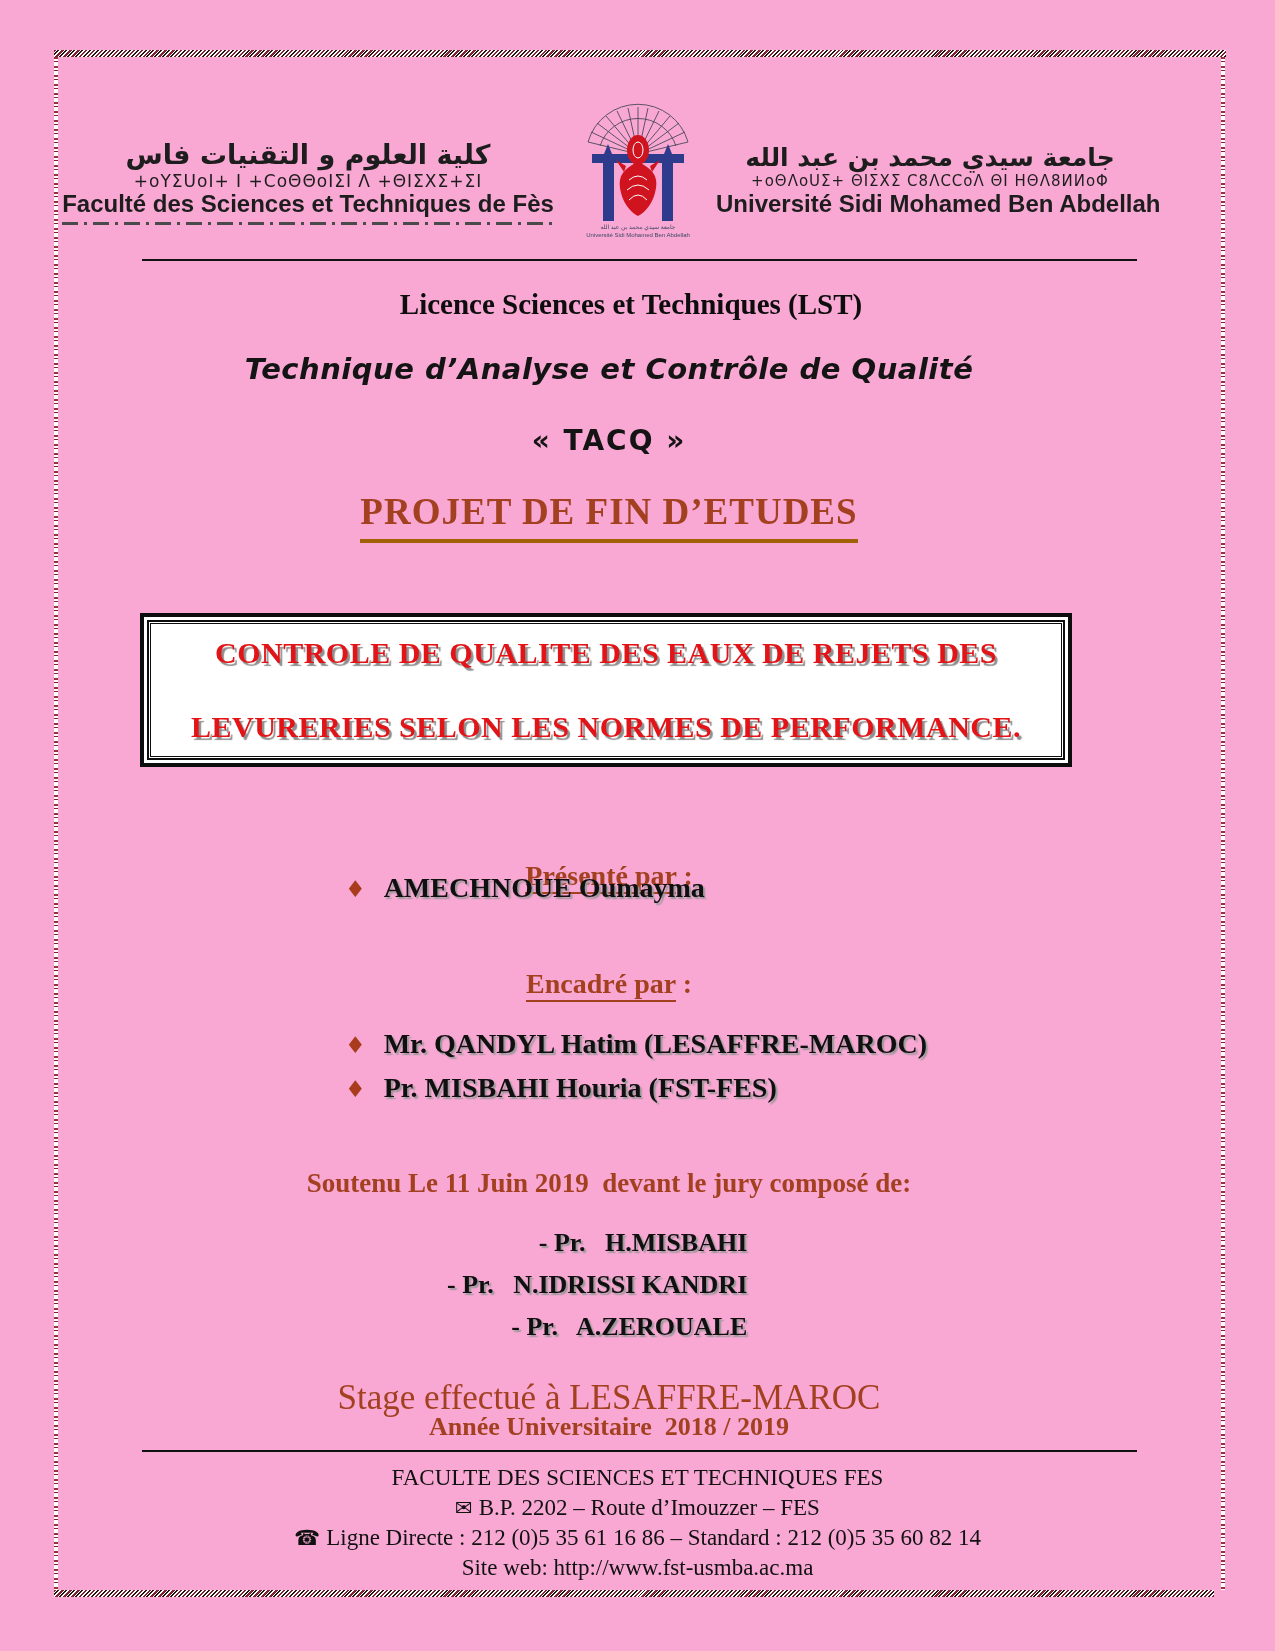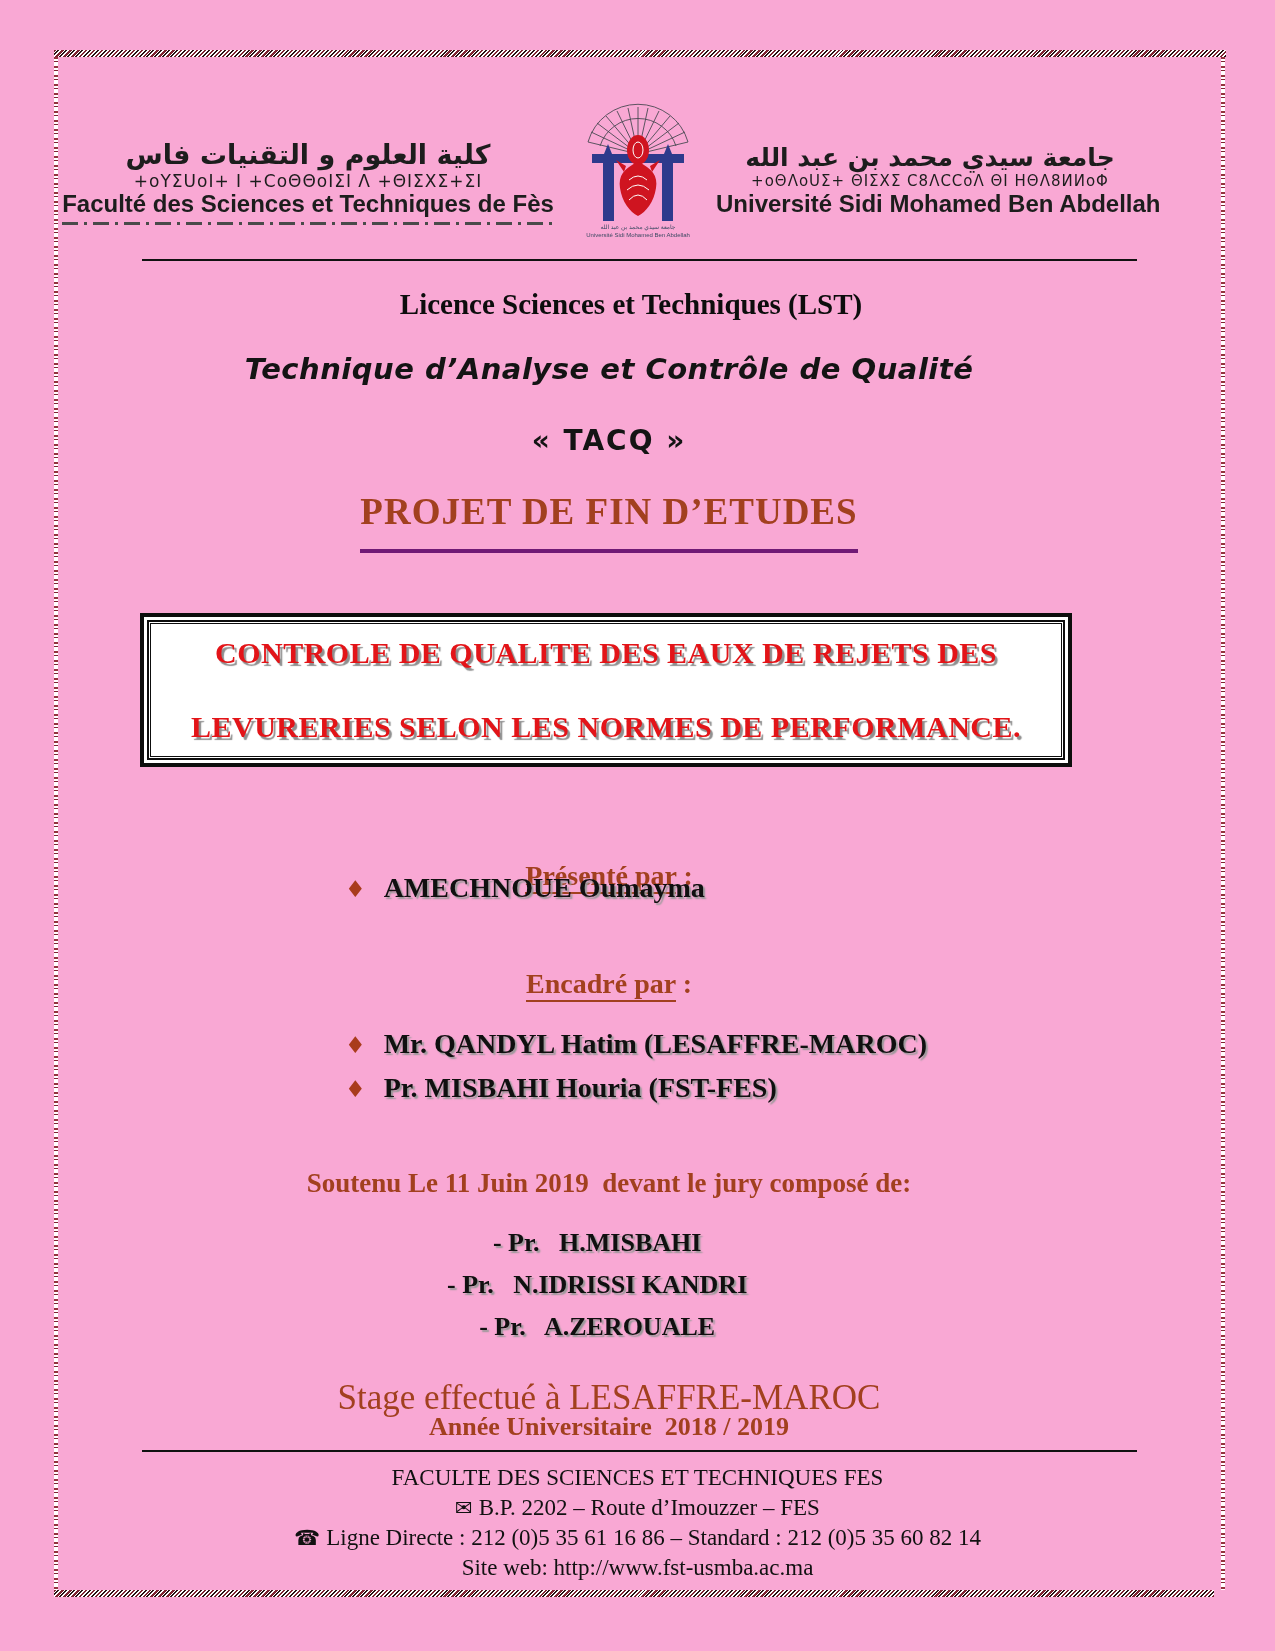--- a/index.html
+++ b/index.html
@@ -75,22 +75,22 @@
     top: 352px; font-family: "DejaVu Sans", sans-serif;
     font-weight: 700; font-size: 29px; color: #141414; letter-spacing: 0.5px; font-style: italic;
   }
   .t-acronym {
     top: 424px; font-family: "DejaVu Sans", sans-serif;
     font-weight: 700; font-size: 28px; color: #141414; letter-spacing: 2px;
   }
   .t-doctype { top: 490px; font-size: 37px; font-weight: 700; }
   .t-doctype span {
     color: #a2401f;
-    border-bottom: 4px solid #701a75;
-    padding-bottom: 17px; letter-spacing: 1px;
+    border-bottom: 4px solid #a16207;
+    padding-bottom: 7px; letter-spacing: 1px;
   }
 
   
   .subject-box {
     position: absolute; left: 140px; top: 613px; width: 932px; height: 154px;
     border: 4px solid #0d0d0d; background: #fff;
   }
   .subject-inner1 {
     position: absolute; inset: 3px;
     border: 2px solid #0d0d0d;
@@ -119,21 +119,21 @@
   .l-students    { top: 872px; }
   .l-supervisors { top: 1028px; }
   .bullet-item { display: flex; align-items: baseline; gap: 18px; margin-bottom: 12px; }
   .diamond { color: #a93c1c; font-size: 23px; font-family: "DejaVu Sans", sans-serif; }
   .bullet-item .name {
     font-weight: 700; font-size: 28px; color: #101010;
     text-shadow: 2px 2px 1.5px #989898; white-space: pre;
   }
 
   
-  .jury-list { position: absolute; left: 447px; top: 1228px; text-align: center; }
+  .jury-list { position: absolute; left: 447px; top: 1228px; text-align: right; }
   .jury-item {
     font-weight: 700; font-size: 26px; color: #101010;
     text-shadow: 2px 2px 1.5px #989898;
     margin-bottom: 12px; white-space: pre;
   }
 
   
   .t-stage { top: 1378px; font-weight: 400; font-size: 35px; color: #a2401f; }
   .t-annee { top: 1412px; font-weight: 700; font-size: 26px; color: #a2401f; white-space: pre; }
 

